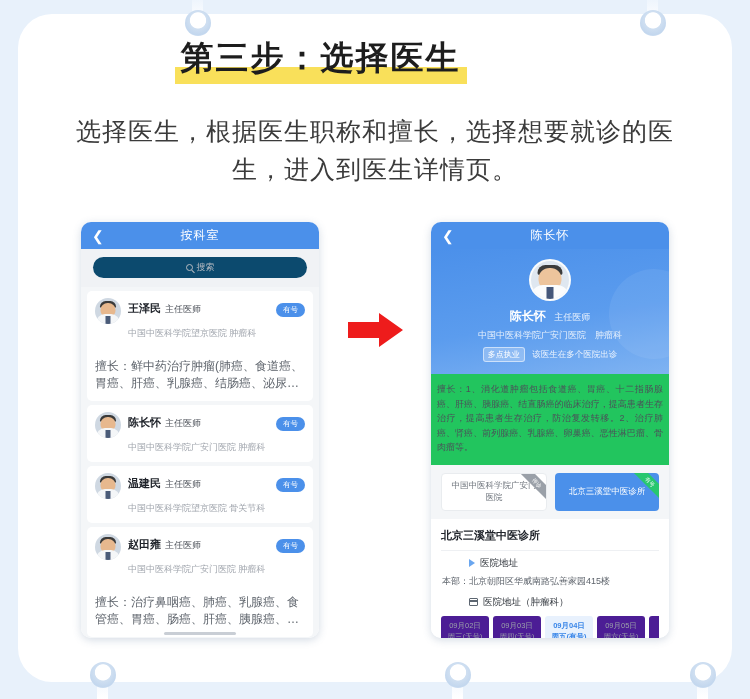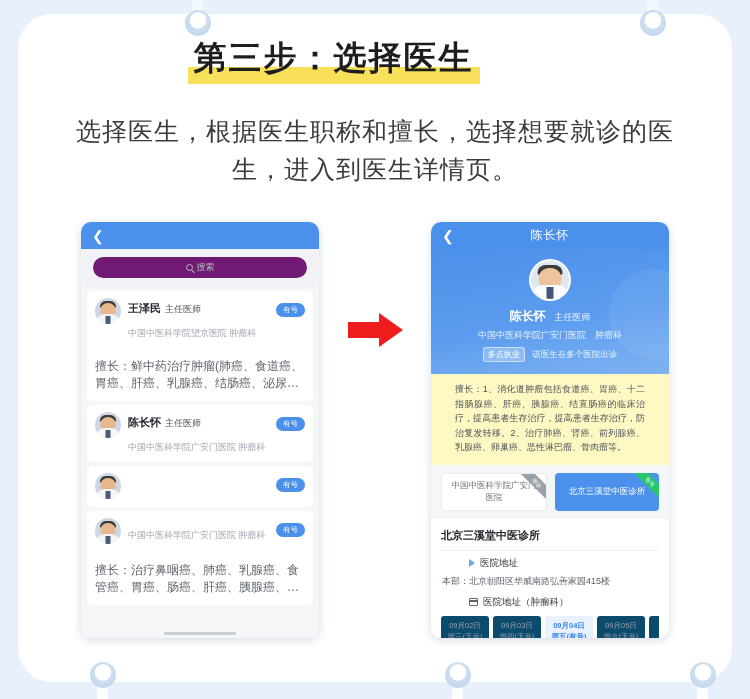--- a/index.html
+++ b/index.html
@@ -31,21 +31,21 @@
   .ring-bot-2  { left: 445px; top: 662px; }
   .ring-bot-3  { left: 690px; top: 662px; }
 
   .stem-top-1 { left: 192px; top: 0px; height: 22px; }
   .stem-top-2 { left: 647px; top: 0px; height: 22px; }
   .stem-bot-1 { left: 97px;  top: 672px; height: 27px; }
   .stem-bot-2 { left: 452px; top: 672px; height: 27px; }
   .stem-bot-3 { left: 697px; top: 672px; height: 27px; }
 
   
-  .headline-wrap { position: absolute; left: 13px; top: 36px; width: 641px; text-align: center; }
+  .headline-wrap { position: absolute; left: 0; top: 36px; width: 641px; text-align: center; }
   .headline {
     display: inline-block; position: relative;
     font-size: 33px; font-weight: bold; color: #1d1d1d; letter-spacing: 2px;
     padding: 0 6px;
   }
   .headline .hl-bar {
     position: absolute; left: 0; right: 0; bottom: -3px; height: 17px;
     background: #f9e05a; z-index: 0;
   }
   .headline .hl-txt { position: relative; z-index: 1; }
@@ -68,21 +68,21 @@
   .nav {
     height: 27px; background: #4b90ea; color: #fff;
     display: flex; align-items: center; position: relative;
   }
   .nav-back { position: absolute; left: 11px; font-size: 14px; line-height: 1; color:#fff; }
   .nav-title { width: 100%; text-align: center; font-size: 12px; letter-spacing: 1px; }
 
   
   .search-band { background: #f0f2f5; padding: 8px 12px 9px; }
   .search-box {
-    background: #701a75; border-radius: 11px; height: 21px;
+    background: #0c4a6e; border-radius: 11px; height: 21px;
     display: flex; align-items: center; justify-content: center;
     font-size: 9px; color: #b6bbc2;
   }
   .mag { display:inline-block; width:7px; height:7px; border:1.2px solid #b6bbc2;
          border-radius:50%; position:relative; margin-right:4px; }
   .mag::after { content:""; position:absolute; right:-3px; bottom:-2px; width:4px; height:1.2px;
          background:#b6bbc2; transform:rotate(45deg); }
 
   .filters {
     display: flex; background: #fff; padding: 8px 0 9px;
@@ -149,21 +149,21 @@
   .hero-name { font-size: 12px; font-weight: bold; color: #fff; }
   .hero-rank { font-size: 9px; font-weight: normal; margin-left: 4px; color:#eaf2fd; }
   .hero-hosp { font-size: 9px; color: #e7f0fc; margin-top: 4px; }
   .hero-row3 { margin-top: 5px; font-size: 8.5px; color: #eaf2fd; }
   .hero-tag {
     display: inline-block; background: rgba(255,255,255,0.26);
     border: 1px solid rgba(255,255,255,0.55); color: #fff;
     border-radius: 3px; padding: 1px 4px; margin-right: 5px; font-size: 8px;
   }
 
-  .skill-box { background: #fef9c3; padding: 8px 24px 10px; }
+  .skill-box { background: #22c55e; padding: 8px 6px 10px; }
   .skill-text { font-size: 9px; color: #4b5159; line-height: 1.62; text-align: justify; }
 
   .hosp-tabs { display: flex; gap: 8px; background: #f4f6f8; padding: 8px 10px; }
   .hosp-card {
     flex: 1; height: 38px; border-radius: 4px; position: relative; overflow: hidden;
     display: flex; align-items: center; justify-content: center; text-align: center;
     font-size: 8.5px; line-height: 1.35; padding: 0 6px;
   }
   .hosp-card.inactive { background: #fff; color: #6e747c; border: 1px solid #e9ecef; }
   .hosp-card.active   { background: #4b90ea; color: #fff; }
@@ -182,21 +182,21 @@
   .ico-nav { width: 0; height: 0; margin-right: 5px;
       border-left: 6px solid #6aa6ef; border-top: 4px solid transparent; border-bottom: 4px solid transparent; }
   .ico-cal { width: 9px; height: 8px; margin-right: 5px; border: 1.3px solid #5d6671; border-radius: 1px; position: relative;}
   .ico-cal::before { content:""; position:absolute; left:0; right:0; top:1px; height:1.3px; background:#5d6671;}
   .addr { font-size: 9px; color: #5d636b; margin: 5px 0 8px 1px; }
 
   .dates { display: flex; gap: 4px; margin: 7px 0 0; overflow: hidden; }
   .date-chip {
     flex: 0 0 48px; border-radius: 3px; text-align: center;
     padding: 4px 0 5px; font-size: 7.5px; line-height: 1.5;
-    background: #0c4a6e; color: #9ba1a9;
+    background: #4c1d95; color: #9ba1a9;
   }
   .date-chip.active { background: #e8f1fd; color: #3a86e8; font-weight: bold; }
 
   
   .arrow { position: absolute; left: 346px; top: 311px; width: 60px; height: 38px; }
 
   .home-bar { position:absolute; left:50%; bottom:3px; transform:translateX(-50%);
      width: 72px; height:3px; border-radius:2px; background:#c9ced5; }
 </style>
 </head>
@@ -220,20 +220,21 @@
     <span class="hl-bar"></span>
     <span class="hl-txt">第三步：选择医生</span>
   </div>
 </div>
 
 <div class="subtitle">选择医生，根据医生职称和擅长，选择想要就诊的医生，进入到医生详情页。</div>
 
 <div class="phone phone-left">
   <div class="nav">
     <span class="nav-back">❮</span>
+    <span class="nav-title">按科室</span>
   </div>
 
   <div class="search-band">
     <div class="search-box">
       <span class="mag"></span>
       <span>搜索</span>
     </div>
   </div>
 
 
@@ -273,33 +274,38 @@
 
     <div class="doc-card">
       <div class="badge">有号</div>
       <div class="doc-top">
         <div class="avatar">
           <div class="hair"></div>
             <div class="face"></div>
             <div class="coat"></div>
             <div class="tie"></div>
         </div>
+        <div>
+          <div><span class="doc-name">温建民</span><span class="doc-title">主任医师</span></div>
+          <div class="doc-hosp">中国中医科学院望京医院 骨关节科</div>
+        </div>
       </div>
     </div>
 
     <div class="doc-card">
       <div class="badge">有号</div>
       <div class="doc-top">
         <div class="avatar">
           <div class="hair"></div>
             <div class="face"></div>
             <div class="coat"></div>
             <div class="tie"></div>
         </div>
         <div>
+          <div><span class="doc-name">赵田雍</span><span class="doc-title">主任医师</span></div>
           <div class="doc-hosp">中国中医科学院广安门医院 肿瘤科</div>
         </div>
       </div>
       <div class="doc-desc">擅长：治疗鼻咽癌、肺癌、乳腺癌、食管癌、胃癌、肠癌、肝癌、胰腺癌、肾癌、膀胱癌、前列…</div>
     </div>
 
   </div>
   <div class="home-bar"></div>
 </div>
 

